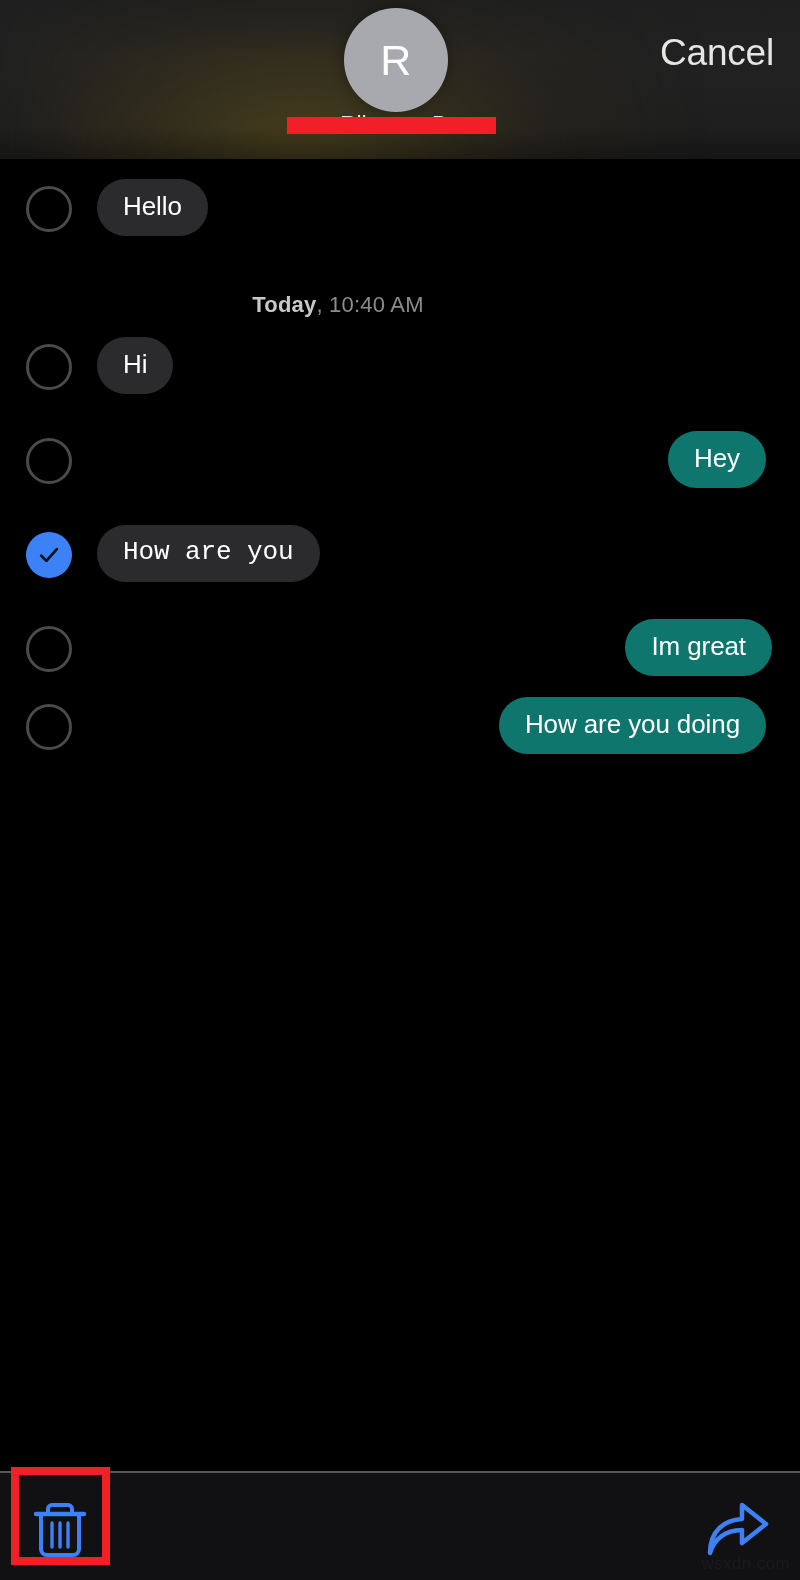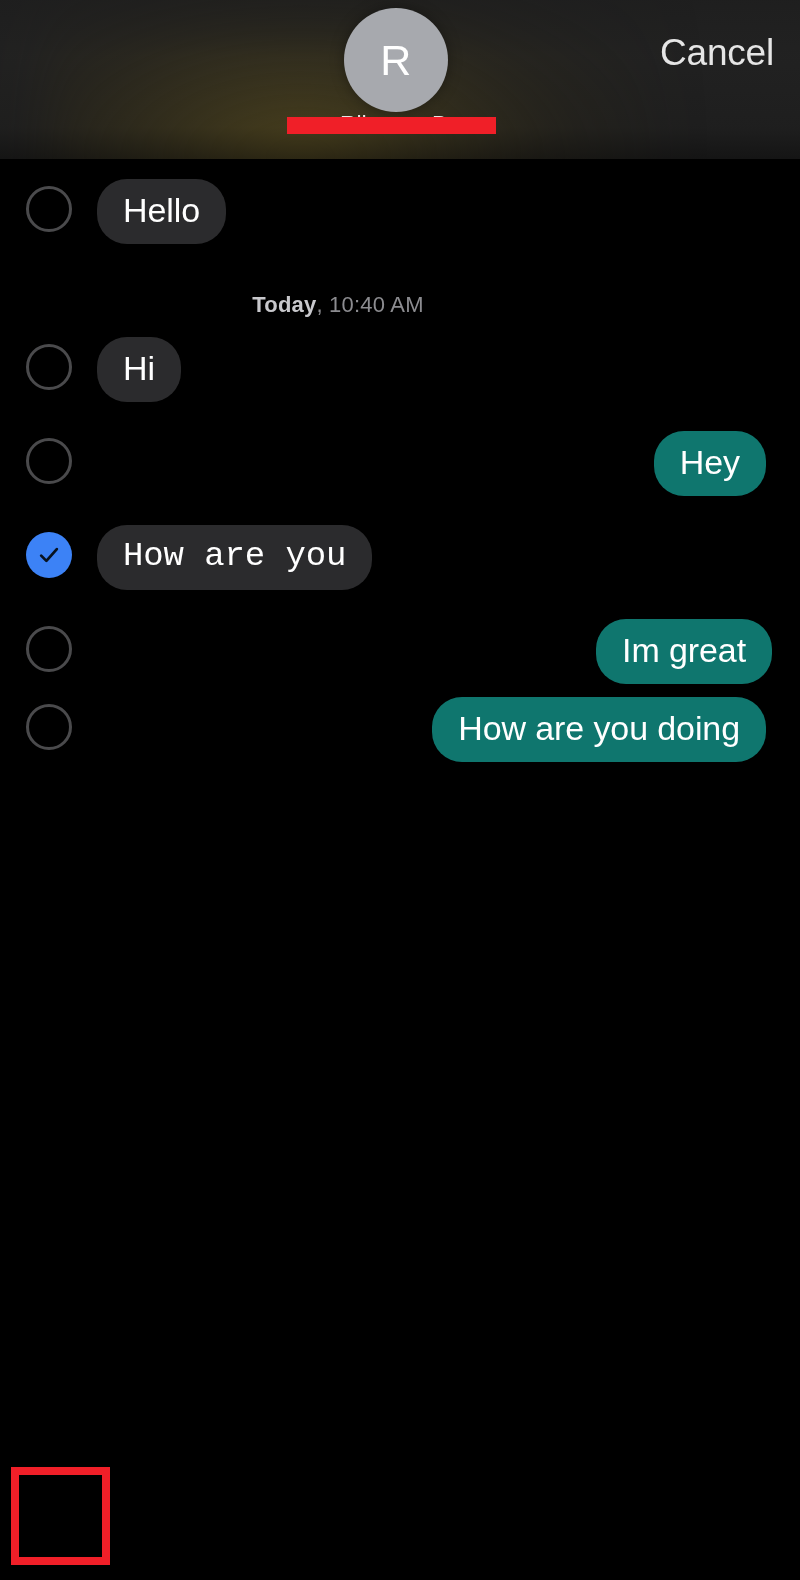--- a/index.html
+++ b/index.html
@@ -152,21 +152,21 @@
   }
   .select-circle.checked svg { display: block; }
   .select-circle:not(.checked) svg { display: none; }
 
   
   .bubble {
     position: absolute;
     box-sizing: border-box;
     border-radius: 30px;
     padding: 13px 26px 15px 26px;
-    font-size: 34px;
+    font-size: 26px;
     line-height: 1.1;
     color: #ffffff;
     white-space: nowrap;
     letter-spacing: -0.1px;
   }
   .bubble.incoming {
     background: #2b2b2d;
   }
   .bubble.outgoing {
     background: #0f766e;
@@ -326,15 +326,35 @@
           <div style="position: absolute; top: 0px; right: 34px;">
             <div class="bubble outgoing" style="position: relative;">How are you doing</div>
             <svg class="tail" viewBox="0 0 34 36" style="position: absolute; bottom: -1px; right: -20px; z-index: -1;">
               <path d="M0 0 L0 36 C14 36 28 30 34 22 C22 20 12 12 10 0 Z" fill="#4187f7"></path>
             </svg>
           </div>
         </div>
       </div>
   </div>
 
+  <div id="toolbar">
+    <button id="delete-button">
+      <svg viewBox="0 0 60 62" width="60" height="62">
+        <path d="M22 8 h16 a4 4 0 0 1 4 4 v4 M22 8 a4 4 0 0 0 -4 4 v4" fill="none" stroke="#3c82f6" stroke-width="4" stroke-linecap="round"></path>
+        <line x1="6" y1="17" x2="54" y2="17" stroke="#3c82f6" stroke-width="4.5" stroke-linecap="round"></line>
+        <path d="M11 17 h38 v35 a6 6 0 0 1 -6 6 h-26 a6 6 0 0 1 -6 -6 z" fill="none" stroke="#3c82f6" stroke-width="4" stroke-linejoin="round"></path>
+        <line x1="22" y1="26" x2="22" y2="50" stroke="#3c82f6" stroke-width="3.4" stroke-linecap="round"></line>
+        <line x1="30" y1="26" x2="30" y2="50" stroke="#3c82f6" stroke-width="3.4" stroke-linecap="round"></line>
+        <line x1="38" y1="26" x2="38" y2="50" stroke="#3c82f6" stroke-width="3.4" stroke-linecap="round"></line>
+      </svg>
+    </button>
+
+    <button id="forward-button">
+      <svg viewBox="0 0 64 58" width="64" height="58">
+        <path d="M4 54 C4 32 18 21 36 20 L36 6 L60 25 L36 44 L36 31 C20 31.5 9 38 4 54 Z" fill="none" stroke="#3c82f6" stroke-width="4.5" stroke-linejoin="round" stroke-linecap="round"></path>
+      </svg>
+    </button>
+
+    <div id="watermark">wsxdn.com</div>
+  </div>
 
   <div id="delete-highlight"></div>
 </div>
 
 </body></html>

